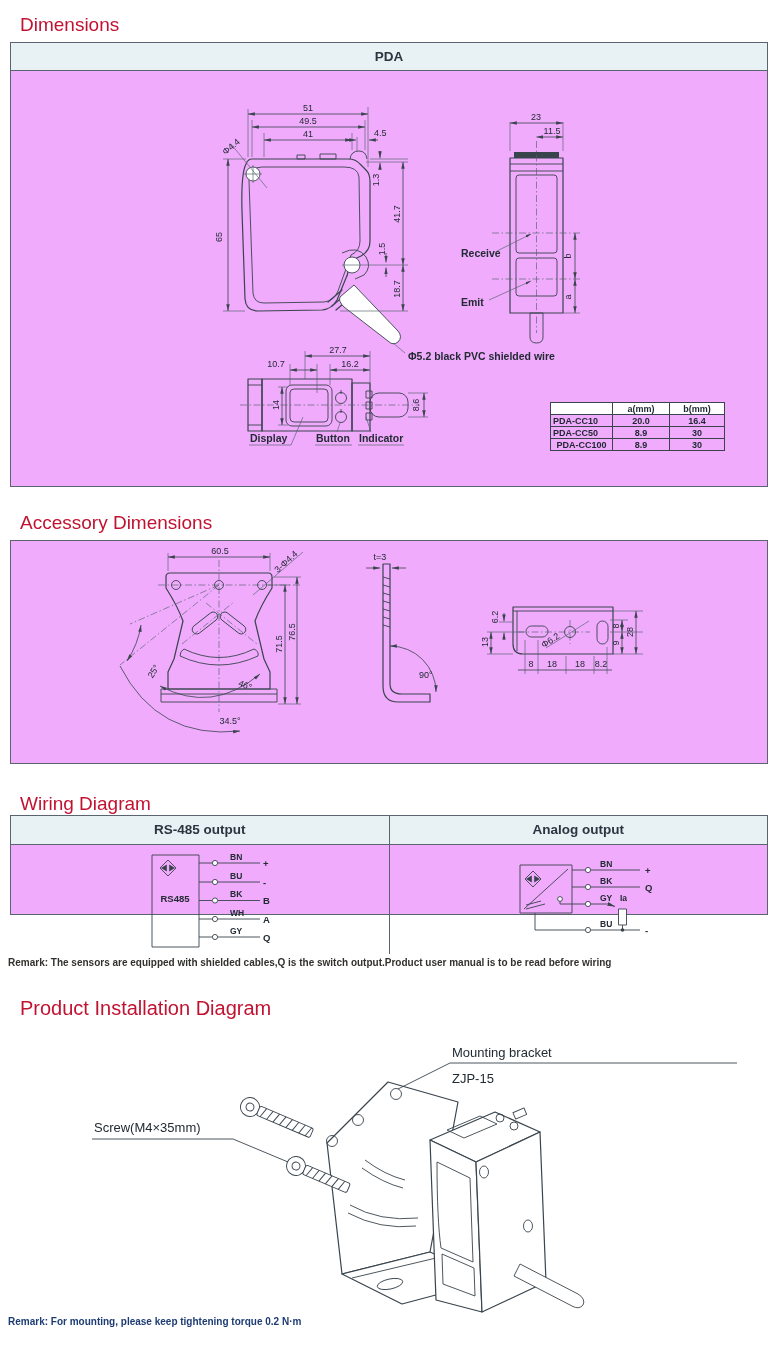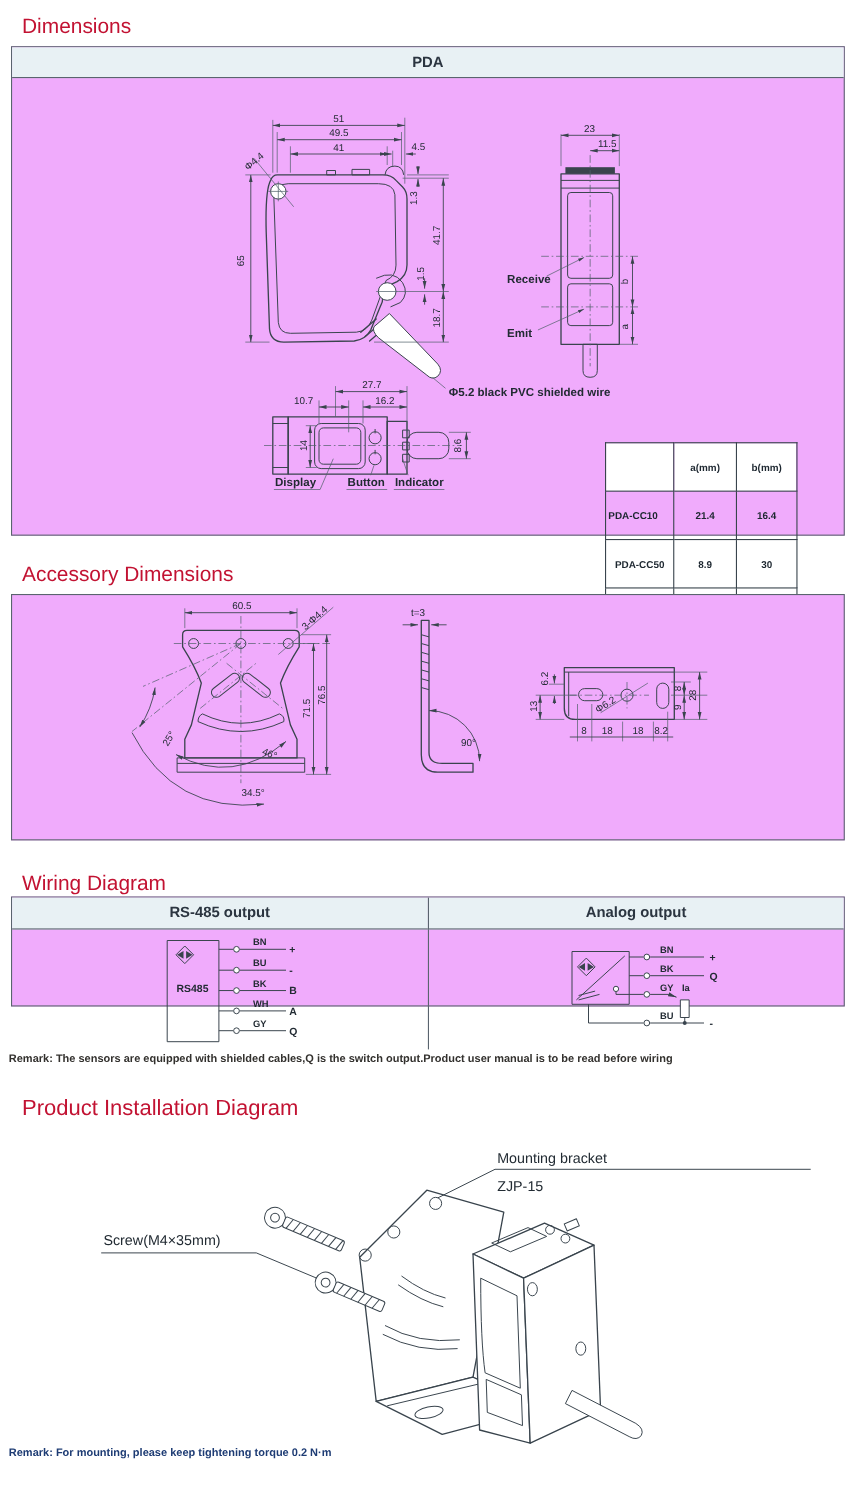--- a/index.html
+++ b/index.html
@@ -7,21 +7,21 @@
   .sec-title{position:absolute;left:8px;margin:12px;color:#c21232;font-weight:normal;font-size:19px;}
   .panel{position:absolute;left:10px;width:758px;border:1px solid #5a646e;box-sizing:border-box;background:#f0abfc;}
   .panel-header{background:#e8f1f4;border-bottom:1px solid #5a646e;text-align:center;font-size:13.5px;font-weight:bold;color:#2b3540;height:27px;line-height:27px;}
   .wiring-body{display:flex;height:109px;}
   .wiring-cell{width:50%;box-sizing:border-box;}
   .wiring-cell.right{border-left:1px solid #5a646e;}
   .remark{position:absolute;left:8px;font-size:10px;font-weight:bold;white-space:nowrap;}
   .remark.top{color:#33312e;}
   .remark.bottom{color:#1e3c74;}
   .pda-table{position:absolute;left:550px;top:402px;border-collapse:collapse;font-size:9px;font-weight:bold;color:#1d2730;table-layout:fixed;}
-  .pda-table td,.pda-table th{border:1px solid #39444d;height:11px;text-align:center;padding:16px 2px;overflow:hidden;white-space:nowrap;}
+  .pda-table td,.pda-table th{border:1px solid #39444d;height:11px;text-align:center;padding:0 2px;overflow:hidden;white-space:nowrap;}
   .pda-table th{background:#fff;font-weight:bold;}
   svg{display:block;}
   svg text{font-family:"Liberation Sans",sans-serif;fill:#222b33;}
   .ol{fill:none;stroke:#39444d;stroke-width:1.2;stroke-linejoin:round;stroke-linecap:round;}
   .ol2{fill:none;stroke:#39444d;stroke-width:.9;stroke-linejoin:round;}
   .tn{fill:none;stroke:#50606b;stroke-width:.65;}
   .cl{fill:none;stroke:#50606b;stroke-width:.65;stroke-dasharray:7 2.5 1.5 2.5;}
   .dm{fill:none;stroke:#39444d;stroke-width:.8;}
   .wf{fill:#fff;}
   .dk{fill:#39444d;}
@@ -188,25 +188,25 @@
 
 <table class="pda-table">
   <tbody>
       <tr>
     <th style="width:57px"></th>
     <th style="width:52px">a(mm)</th>
     <th style="width:50px">b(mm)</th>
   </tr>
   <tr>
     <td style="text-align:left">PDA-CC10</td>
-    <td>21.4</td>
+    <td>20.0</td>
     <td>16.4</td>
   </tr>
   <tr>
-    <td style="text-align:center">PDA-CC50</td>
+    <td style="text-align:left">PDA-CC50</td>
     <td>8.9</td>
     <td>30</td>
   </tr>
   <tr>
     <td style="text-align:center">PDA-CC100</td>
     <td>8.9</td>
     <td>30</td>
   </tr>
 </tbody>
   </table>

